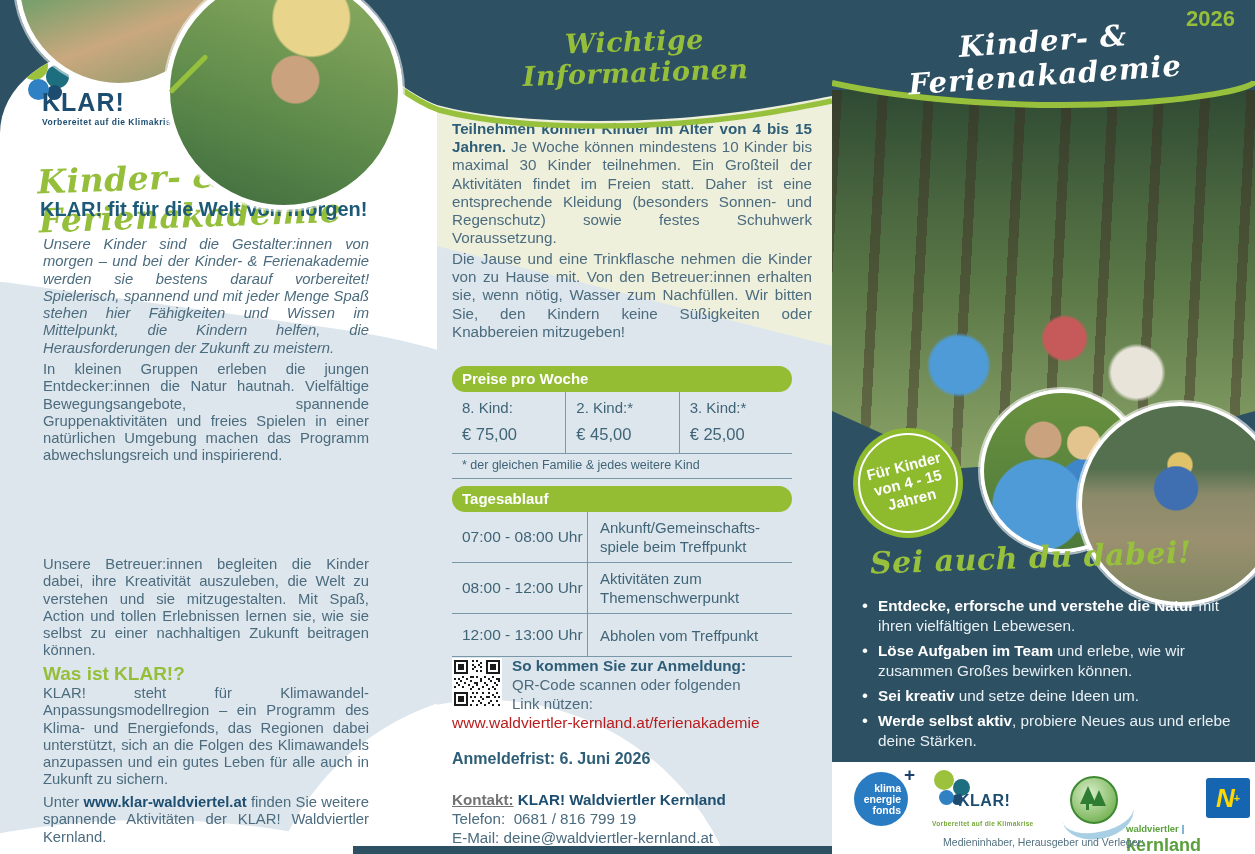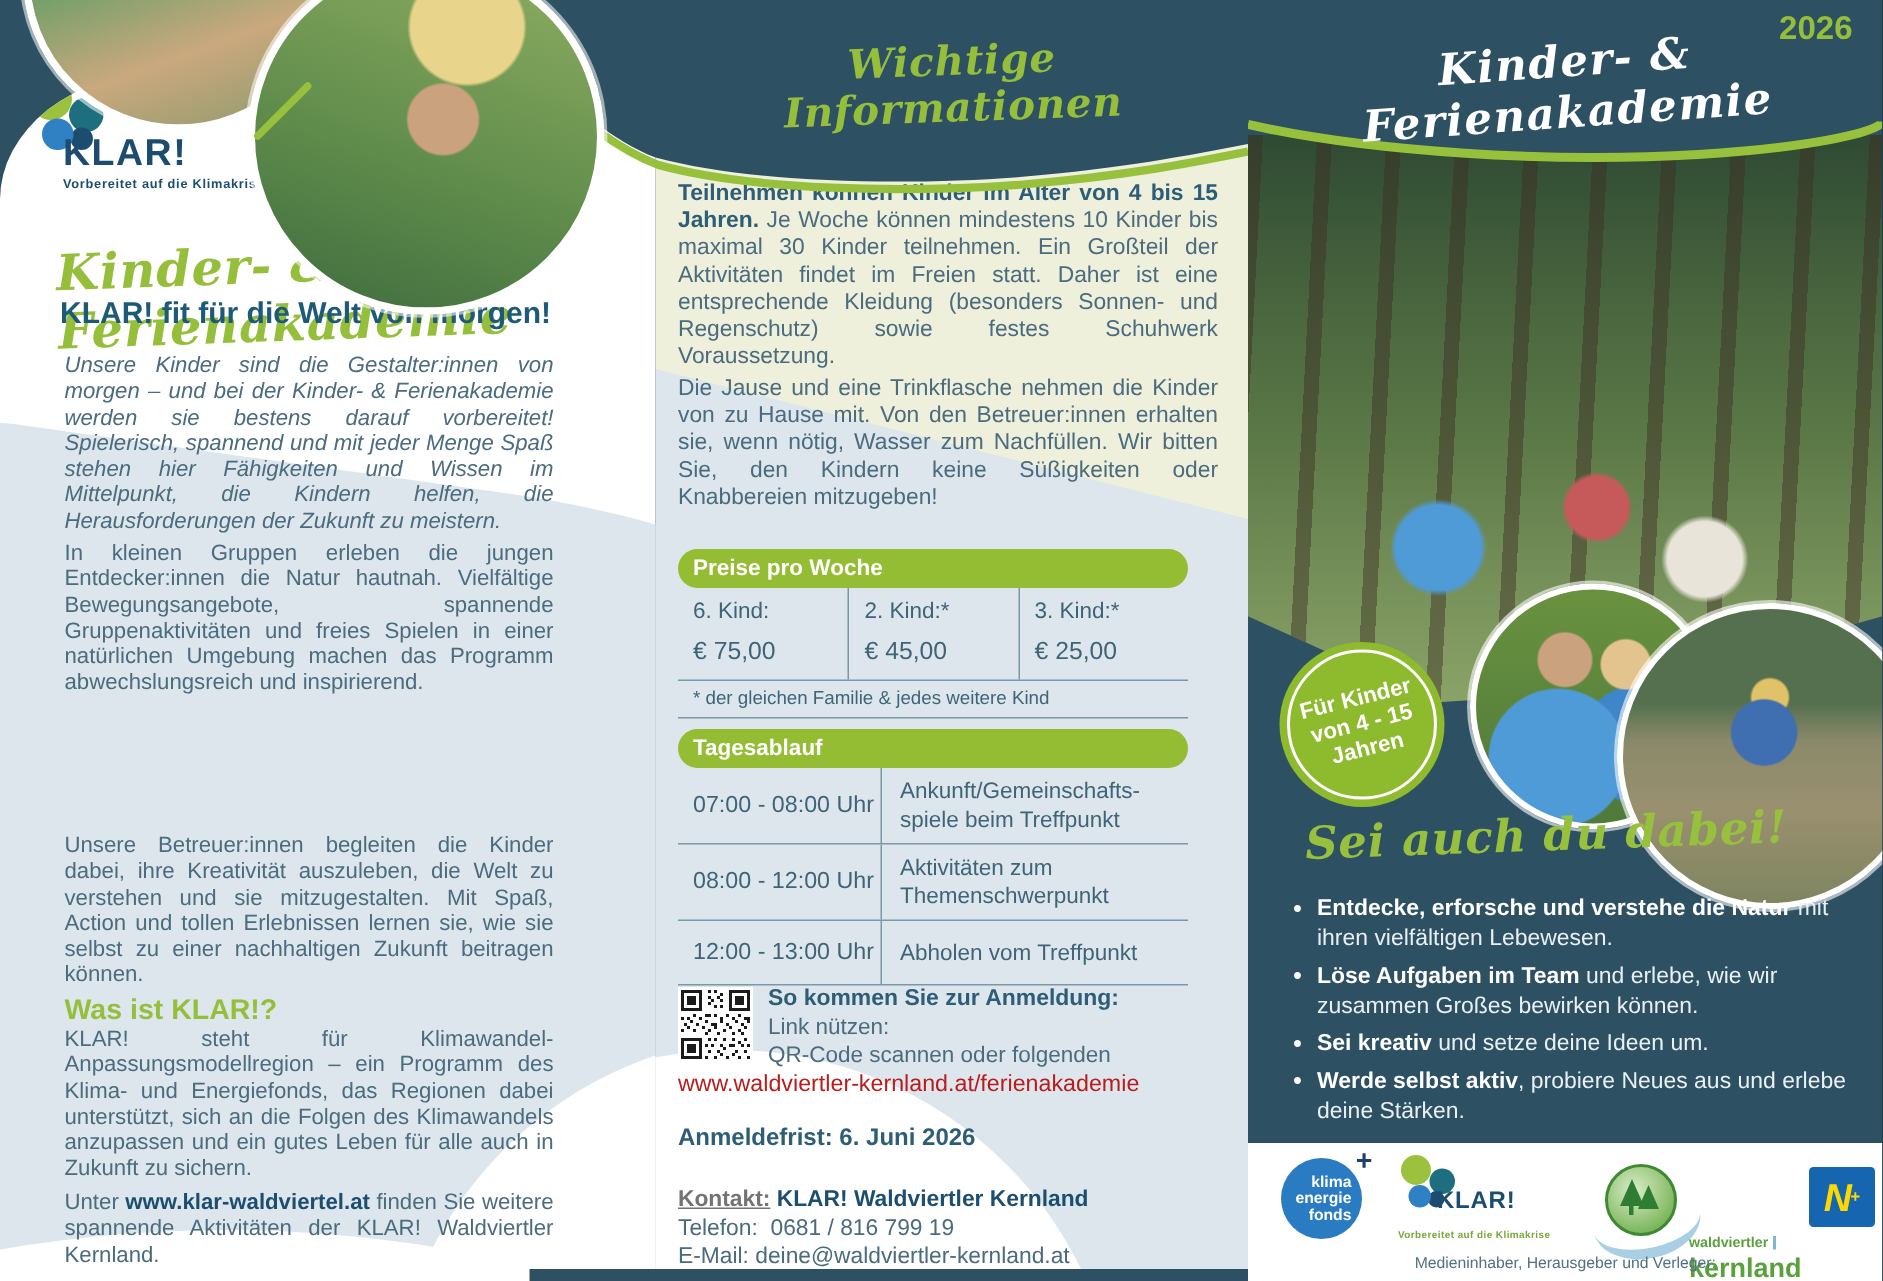--- a/index.html
+++ b/index.html
@@ -200,21 +200,21 @@
     <div class="mid-white"></div>
 
     <p class="mid-par" style="top:120px;"><span class="mid-bold">Teilnehmen können Kinder im Alter von 4 bis 15 Jahren.</span><span> Je Woche können mindestens 10 Kinder bis maximal 30 Kinder teilnehmen. Ein Großteil der Aktivitäten findet im Freien statt. Daher ist eine entsprechende Kleidung (besonders Sonnen- und Regenschutz) sowie festes Schuhwerk Voraussetzung.</span></p>
 
     <p class="mid-par" style="top:250px;">Die Jause und eine Trinkflasche nehmen die Kinder von zu Hause mit. Von den Betreuer:innen erhalten sie, wenn nötig, Wasser zum Nachfüllen. Wir bitten Sie, den Kindern keine Süßigkeiten oder Knabbereien mitzugeben!</p>
 
     <div class="tbl" style="top:366px;">
       <div class="tbl-head">Preise pro Woche</div>
       <div class="price-grid">
         <div class="price-cell">
-          <div class="price-label">6. Kind:</div>
+          <div class="price-label">8. Kind:</div>
           <div class="price-value">€ 75,00</div>
         </div>
         <div class="price-cell">
           <div class="price-label">2. Kind:*</div>
           <div class="price-value">€ 45,00</div>
         </div>
         <div class="price-cell">
           <div class="price-label">3. Kind:*</div>
           <div class="price-value">€ 25,00</div>
         </div>
@@ -251,22 +251,22 @@
             <rect x="18" y="2" width="5" height="5" fill="#fff"></rect>
             <rect x="2" y="18" width="5" height="5" fill="#fff"></rect>
           <rect x="3" y="3" width="3" height="3"></rect>
             <rect x="19" y="3" width="3" height="3"></rect>
             <rect x="3" y="19" width="3" height="3"></rect>
           <path d="M10 1h1v1h-1zM12 1h1v1h-1zM14 2h1v1h-1zM10 3h1v1h-1zM13 3h1v1h-1zM11 4h1v1h-1zM14 4h1v1h-1zM10 5h1v1h-1zM12 6h1v1h-1zM14 6h1v1h-1zM1 10h1v1H1zM3 10h1v1H3zM5 9h1v1H5zM7 10h1v1H7zM9 9h2v1H9zM12 9h1v1h-1zM14 10h1v1h-1zM16 9h1v1h-1zM18 10h1v1h-1zM20 9h1v1h-1zM22 10h2v1h-2zM2 12h1v1H2zM4 11h1v1H4zM6 12h1v1H6zM9 11h1v1H9zM11 12h2v1h-2zM14 11h1v1h-1zM16 12h1v1h-1zM19 11h1v1h-1zM21 12h1v1h-1zM23 11h1v1h-1zM1 14h1v1H1zM3 13h1v1H3zM5 14h1v1H5zM8 13h1v1H8zM10 14h1v1h-1zM12 13h1v1h-1zM15 14h1v1h-1zM17 13h1v1h-1zM20 14h1v1h-1zM22 13h1v1h-1zM9 15h1v1H9zM13 15h1v1h-1zM18 15h1v1h-1zM21 15h1v1h-1zM10 17h1v1h-1zM12 17h1v1h-1zM15 17h1v1h-1zM18 17h1v1h-1zM20 18h1v1h-1zM22 17h1v1h-1zM9 19h1v1H9zM11 19h1v1h-1zM14 19h1v1h-1zM17 19h2v1h-2zM21 19h1v1h-1zM23 19h1v1h-1zM10 21h1v1h-1zM13 21h1v1h-1zM15 20h1v1h-1zM19 21h1v1h-1zM22 21h1v1h-1zM9 23h1v1H9zM12 23h1v1h-1zM14 22h1v1h-1zM16 23h1v1h-1zM18 22h1v1h-1zM20 23h1v1h-1zM23 23h1v1h-1z"></path>
         </g>
       </svg>
       <div class="signup-text">
         <div class="signup-title">So kommen Sie zur Anmeldung:</div>
+        <div>QR-Code scannen oder folgenden</div>
         <div>Link nützen:</div>
-        <div>QR-Code scannen oder folgenden</div>
       </div>
     </div>
     <a href="#" class="mid-url">www.waldviertler-kernland.at/ferienakademie</a>
 
     <div class="mid-deadline">Anmeldefrist: 6. Juni 2026</div>
 
     <div class="mid-contact">
       <div><span class="green-bold">Kontakt:</span><span class="navy-bold"> KLAR! Waldviertler Kernland</span></div>
       <div><span>Telefon:</span>&nbsp;&nbsp;<a href="#" class="plain-link">0681 / 816 799 19</a></div>
       <div><span>E-Mail:</span>&nbsp;<a href="#" class="plain-link">deine@waldviertler-kernland.at</a></div>

